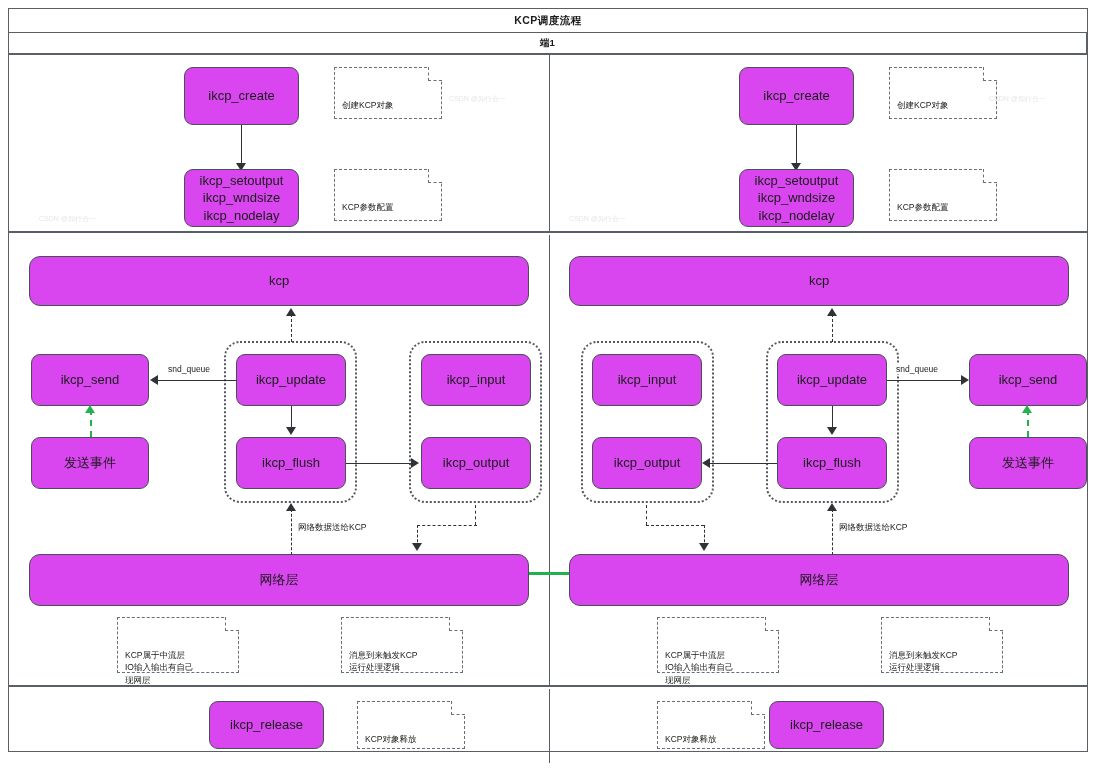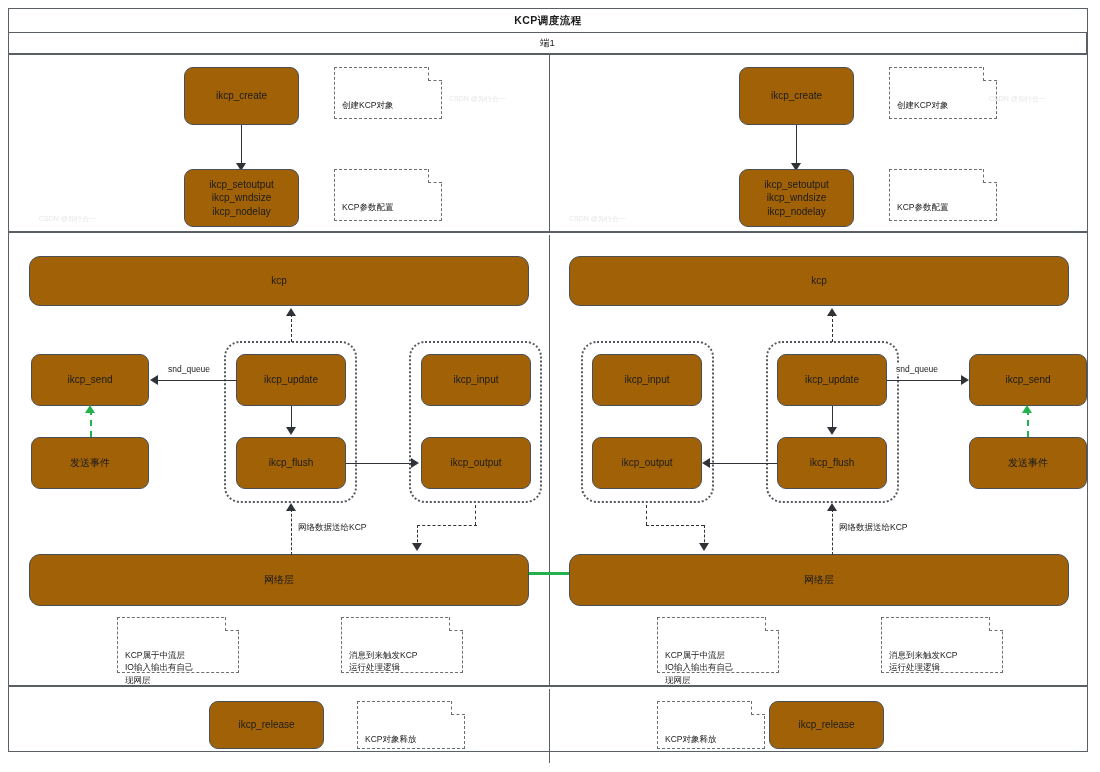--- a/index.html
+++ b/index.html
@@ -22,34 +22,34 @@
   }
   .title-band .t{font-size:10.5px;font-weight:bold;color:#1a1a1a;letter-spacing:.5px;}
 
   
   .lane-head{
     position:absolute;left:0;top:24px;width:100%;height:22px;
     border-bottom:2px solid #5a5f66;box-sizing:border-box;display:flex;
   }
   .lane-head .cell{
     flex:1;display:flex;align-items:center;justify-content:center;
-    font-size:9.5px;font-weight:normal;color:#1a1a1a;
+    font-size:9.5px;font-weight:bold;color:#1a1a1a;
   }
   .lane-head .cell:first-child{border-right:1px solid #5a5f66;}
 
   
   .row-sep{position:absolute;left:0;width:100%;border-top:2px solid #5a5f66;}
   .vdiv{position:absolute;width:0;border-left:1px solid #5a5f66;}
 
   
   .node{
     position:absolute;box-sizing:border-box;
-    border:1px solid #4a4f55;border-radius:9px;background:#a16207;
+    border:1px solid #4a4f55;border-radius:9px;background:#d946ef;
     display:flex;flex-direction:column;align-items:center;justify-content:center;
-    font-size:10px;color:#1a1a1a;line-height:1.35;text-align:center;
+    font-size:13px;color:#1a1a1a;line-height:1.35;text-align:center;
   }
   .node.wide{border-radius:11px;}
   .node .ln{display:block;white-space:nowrap;}
 
   
   .note{
     position:absolute;box-sizing:border-box;
     border:1px dashed #6a6f75;background:#fff;
     font-size:8.5px;color:#1a1a1a;line-height:1.5;
     padding:5px 7px;text-align:left;white-space:pre-line;

